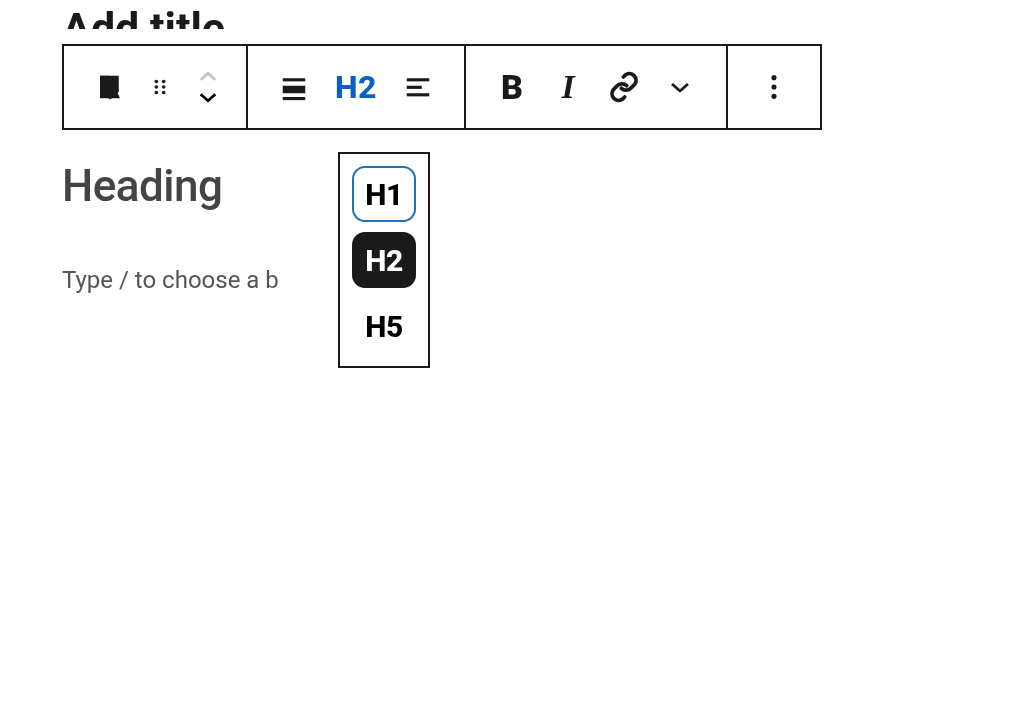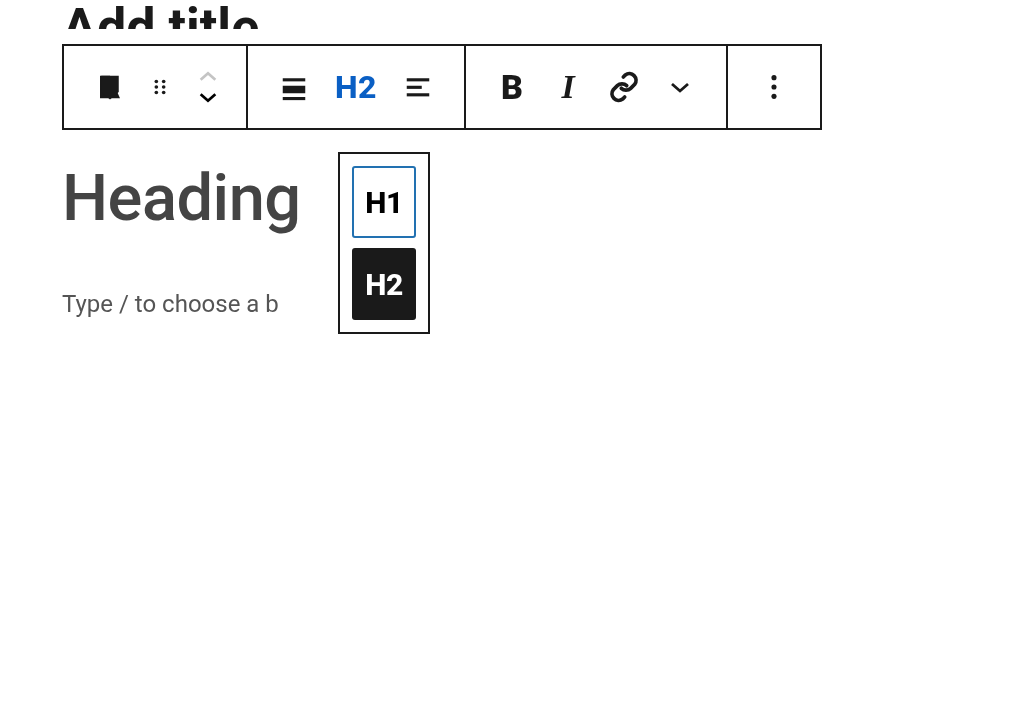--- a/index.html
+++ b/index.html
@@ -11,21 +11,21 @@
       font-family: -apple-system, BlinkMacSystemFont, "Segoe UI", Roboto, sans-serif;
       background: #fff;
       width: 1024px;
       height: 711px;
       position: relative;
     }
     .title-peek {
       position: absolute;
       top: 0;
       left: 62px;
-      font-size: 52px;
+      font-size: 43px;
       font-weight: 700;
       color: #1a1a1a;
       height: 29px;
       overflow: hidden;
       line-height: 56px;
     }
     .toolbar {
       position: absolute;
       top: 44px;
       left: 62px;
@@ -88,21 +88,21 @@
     .bold-b {
       font-size: 34px;
       font-weight: 900;
     }
     .content {
       position: absolute;
       top: 160px;
       left: 62px;
     }
     .heading-text {
-      font-size: 65px;
+      font-size: 44px;
       font-weight: 500;
       color: #444;
       margin-bottom: 54px;
       letter-spacing: -0.5px;
     }
     .placeholder-text {
       font-size: 24px;
       color: #555;
     }
     .dropdown {
@@ -114,26 +114,26 @@
       padding: 12px;
       display: flex;
       flex-direction: column;
       gap: 10px;
     }
     .dropdown-item {
       display: flex;
       align-items: center;
       justify-content: center;
       width: 64px;
-      height: 72px;
+      height: 56px;
       font-size: 30px;
       font-weight: 800;
       cursor: pointer;
       border: 2px solid transparent;
-      border-radius: 3px;
+      border-radius: 13px;
       letter-spacing: -0.5px;
     }
     .dropdown-item.focused {
       border: 2px solid #2271b1;
     }
     .dropdown-item.active {
       background: #1a1a1a;
       color: #fff;
     }
     svg {
@@ -224,13 +224,14 @@
 </div>
 
 <div class="content">
   <div class="heading-text">Heading</div>
   <div class="placeholder-text">Type / to choose a b</div>
 </div>
 
 <div class="dropdown">
     <div class="dropdown-item focused">H1</div>
     <div class="dropdown-item active">H2</div>
+    <div class="dropdown-item">H5</div>
   </div>
 
 </body></html>

